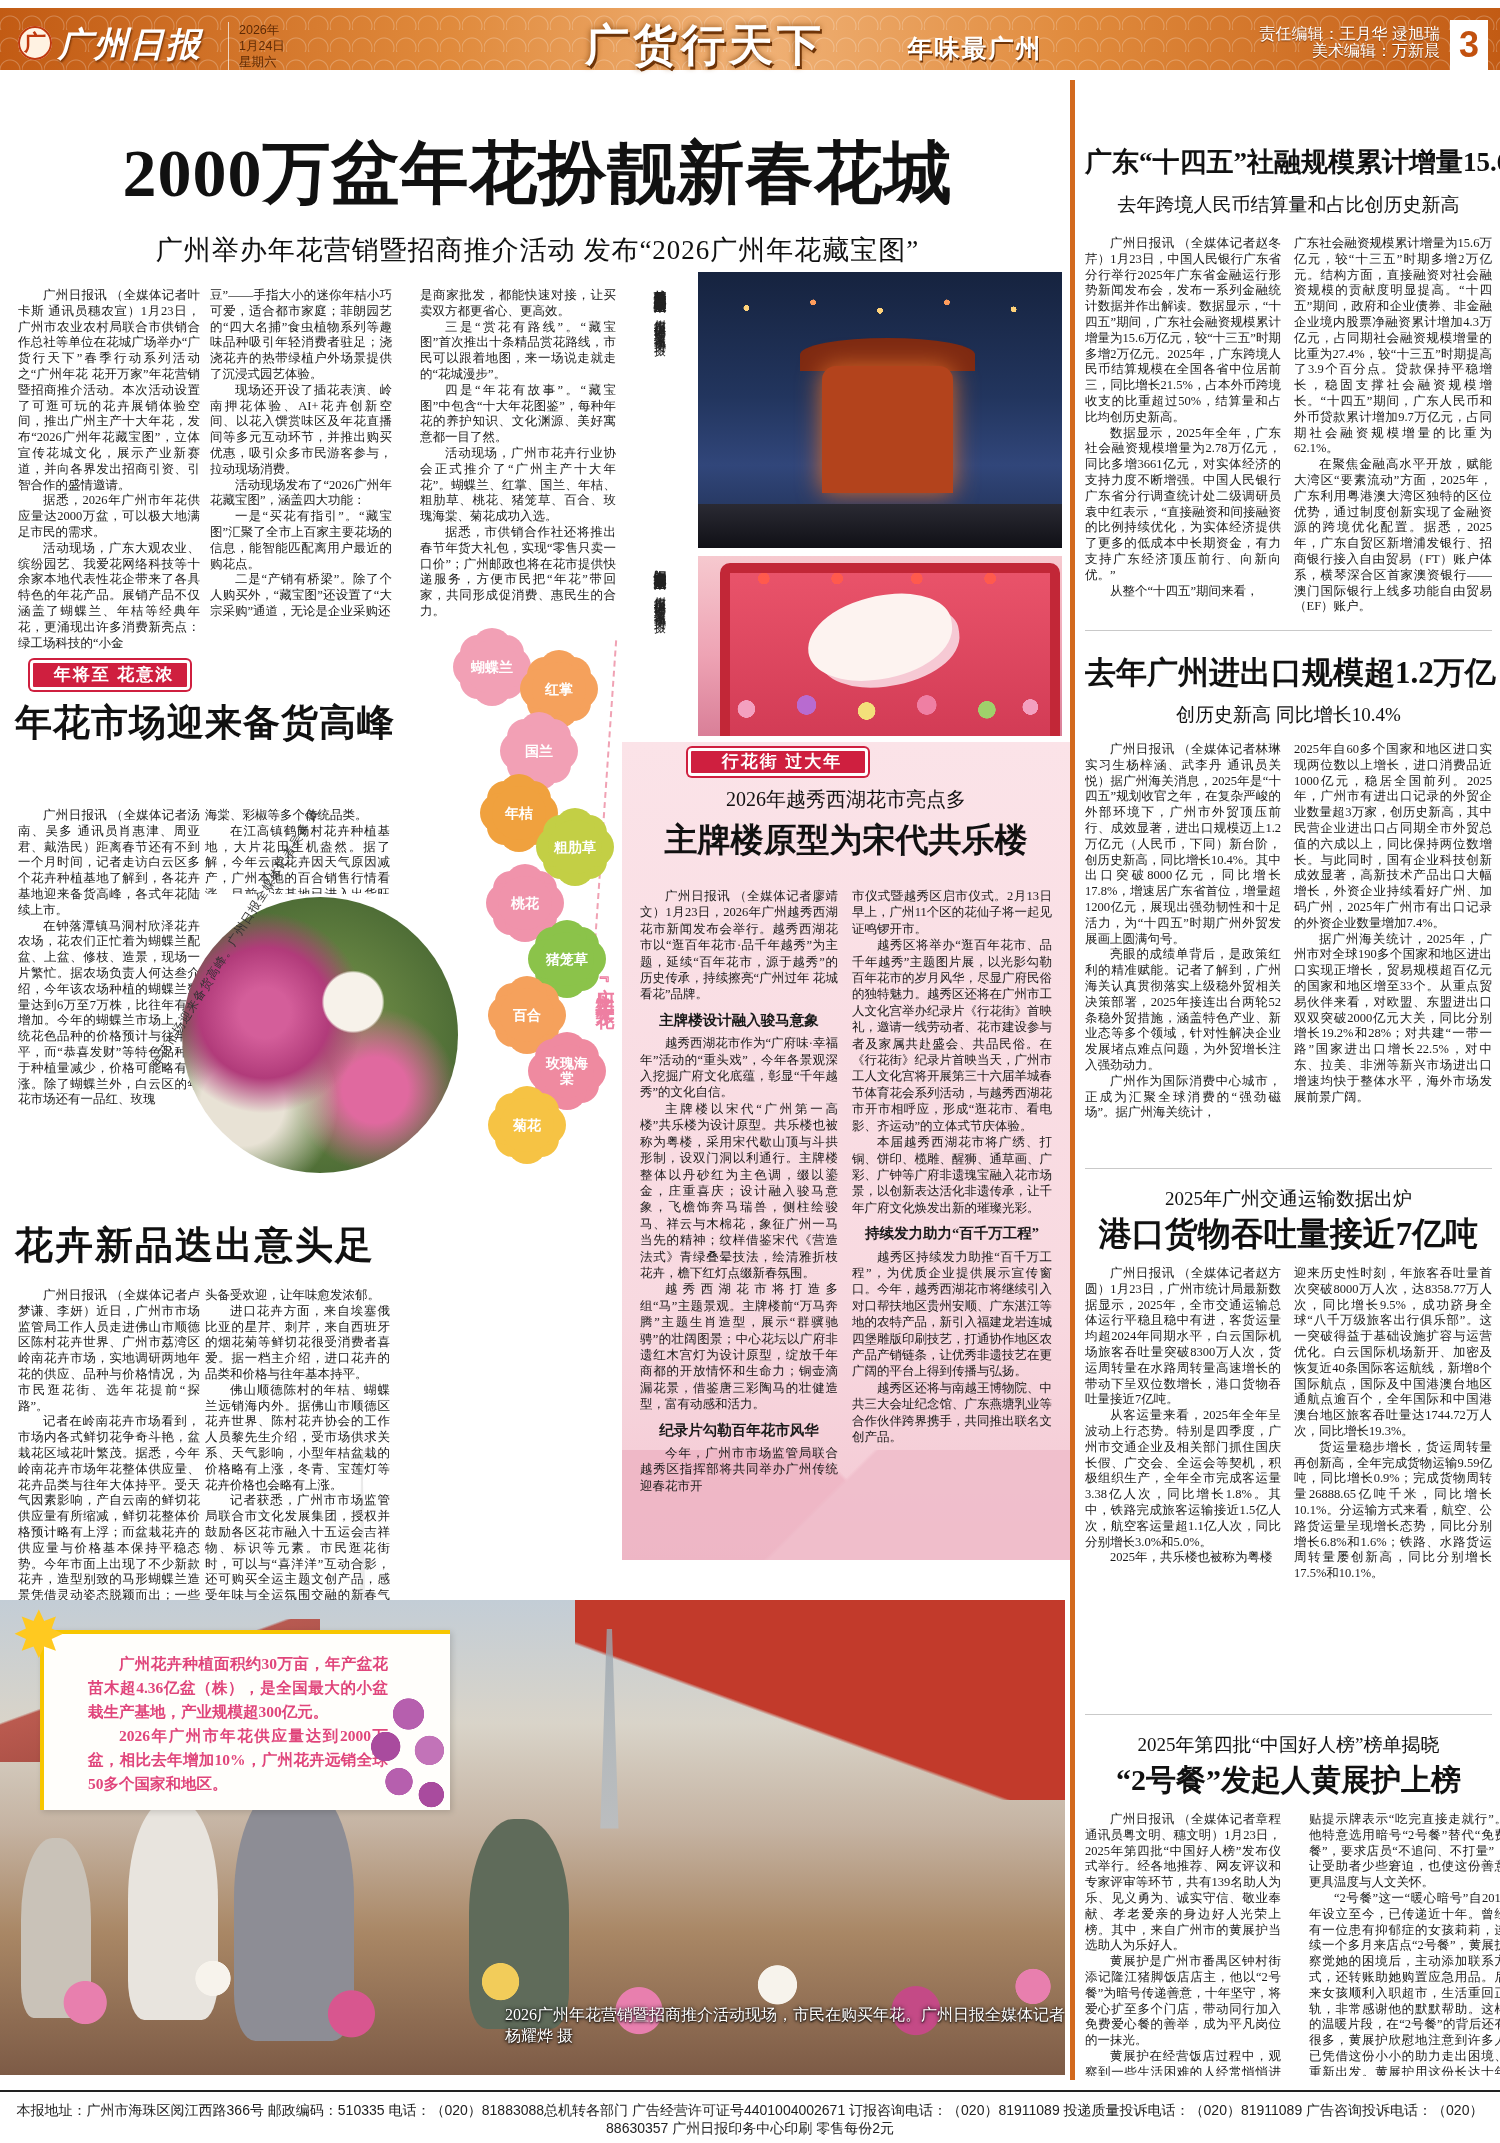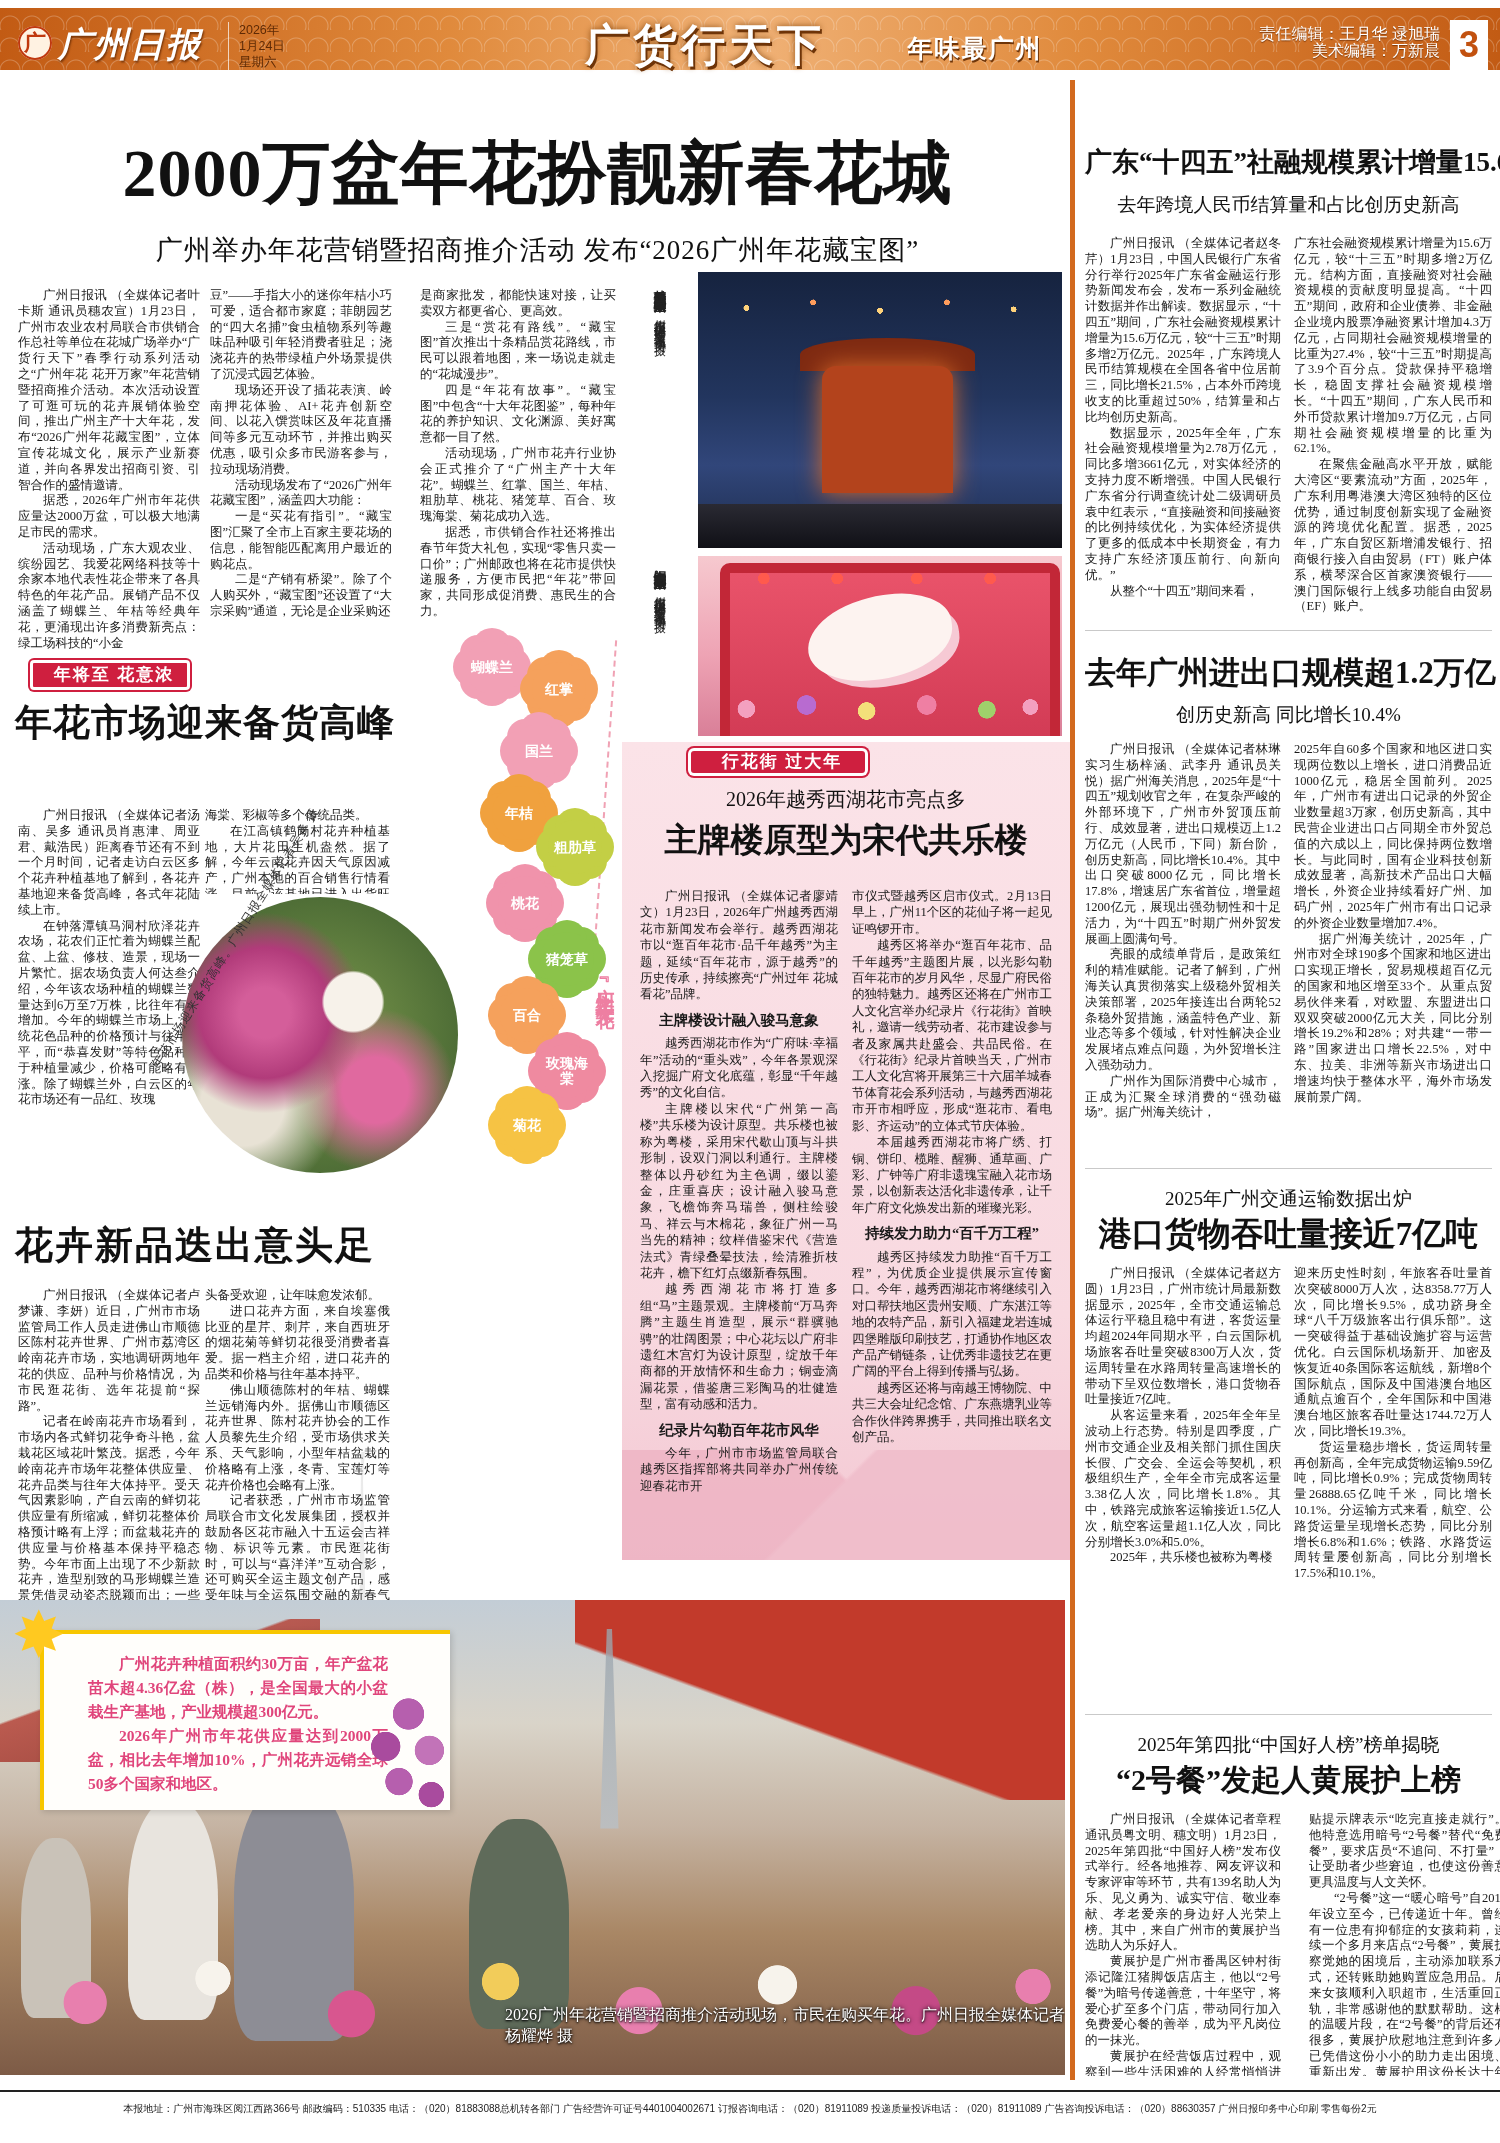--- a/index.html
+++ b/index.html
@@ -122,21 +122,21 @@
   .bp-caption{position:absolute;left:505px;bottom:28px;width:560px;color:#fff;font-size:16px;
     text-shadow:0 1px 2px #000,0 0 4px #000;}
   
   .divider-v{left:1070px;top:80px;width:5px;height:2000px;background:#d2691e;}
   .rule-h{position:absolute;left:1085px;width:407px;border-top:1px solid #c9c9c9;}
   .r-kicker{position:absolute;left:1085px;width:407px;text-align:center;font-size:19px;white-space:nowrap;}
   .r-headline{position:absolute;left:1085px;width:407px;text-align:center;font-weight:bold;white-space:nowrap;}
   .r-subheadline{position:absolute;left:1085px;width:407px;text-align:center;font-size:19px;white-space:nowrap;}
   
   .footer-rule{left:0;top:2090px;width:1500px;border-top:2px solid #222;}
-  .footer{left:0;top:2102px;width:1500px;text-align:center;font-size:10px;color:#222;
+  .footer{left:0;top:2102px;width:1500px;text-align:center;font-size:14px;color:#222;
     font-family:"Liberation Sans",sans-serif;}
   .tower-small{left:352px;top:1452px;width:22px;height:356px;opacity:.18;
     background:linear-gradient(180deg,#888,#aaa);clip-path:polygon(42% 0,58% 0,50% 8%,78% 100%,22% 100%);}
 </style>
 </head>
 <body>
 
 <div class="page">
 
   <div class="abs masthead">
@@ -230,21 +230,21 @@
       <span>玫瑰海棠</span>
     </div>
   <div class="ftag" style="left:500px;top:1098px;--c:#f6c344;">
       <span>菊花</span>
     </div>
   <div class="abs vlabel">『广州主产十大年花』</div>
 
   <div class="abs pink-panel">
     <div class="pink-tent"></div>
   </div>
-  <div class="badge" style="left:688px;top:748px;width:172px;height:28px;line-height:28px;border-radius:6px;">行花街 过大年</div>
+  <div class="badge" style="left:688px;top:748px;width:172px;height:28px;line-height:28px;">行花街 过大年</div>
   <div class="sec-headline" style="left:622px;top:786px;width:448px;text-align:center;font-size:20px;font-weight:normal;">2026年越秀西湖花市亮点多</div>
   <div class="sec-headline" style="left:622px;top:818px;width:448px;text-align:center;font-size:33px;">主牌楼原型为宋代共乐楼</div>
   <div class="col" style="left:640px;top:888px;width:198px;height:658px;line-height:16.4px;">
     <div>
         <p>广州日报讯 （全媒体记者廖靖文）1月23日，2026年广州越秀西湖花市新闻发布会举行。越秀西湖花市以“逛百年花市·品千年越秀”为主题，延续“百年花市，源于越秀”的历史传承，持续擦亮“广州过年 花城看花”品牌。</p>
       </div>
     <div class="inhead">主牌楼设计融入骏马意象</div>
     <div>
         <p>越秀西湖花市作为“广府味·幸福年”活动的“重头戏”，今年各景观深入挖掘广府文化底蕴，彰显“千年越秀”的文化自信。</p>
         <p>主牌楼以宋代“广州第一高楼”共乐楼为设计原型。共乐楼也被称为粤楼，采用宋代歇山顶与斗拱形制，设双门洞以利通行。主牌楼整体以丹砂红为主色调，缀以鎏金，庄重喜庆；设计融入骏马意象，飞檐饰奔马瑞兽，侧柱绘骏马、祥云与木棉花，象征广州一马当先的精神；纹样借鉴宋代《营造法式》青绿叠晕技法，绘清雅折枝花卉，檐下红灯点缀新春氛围。</p>

